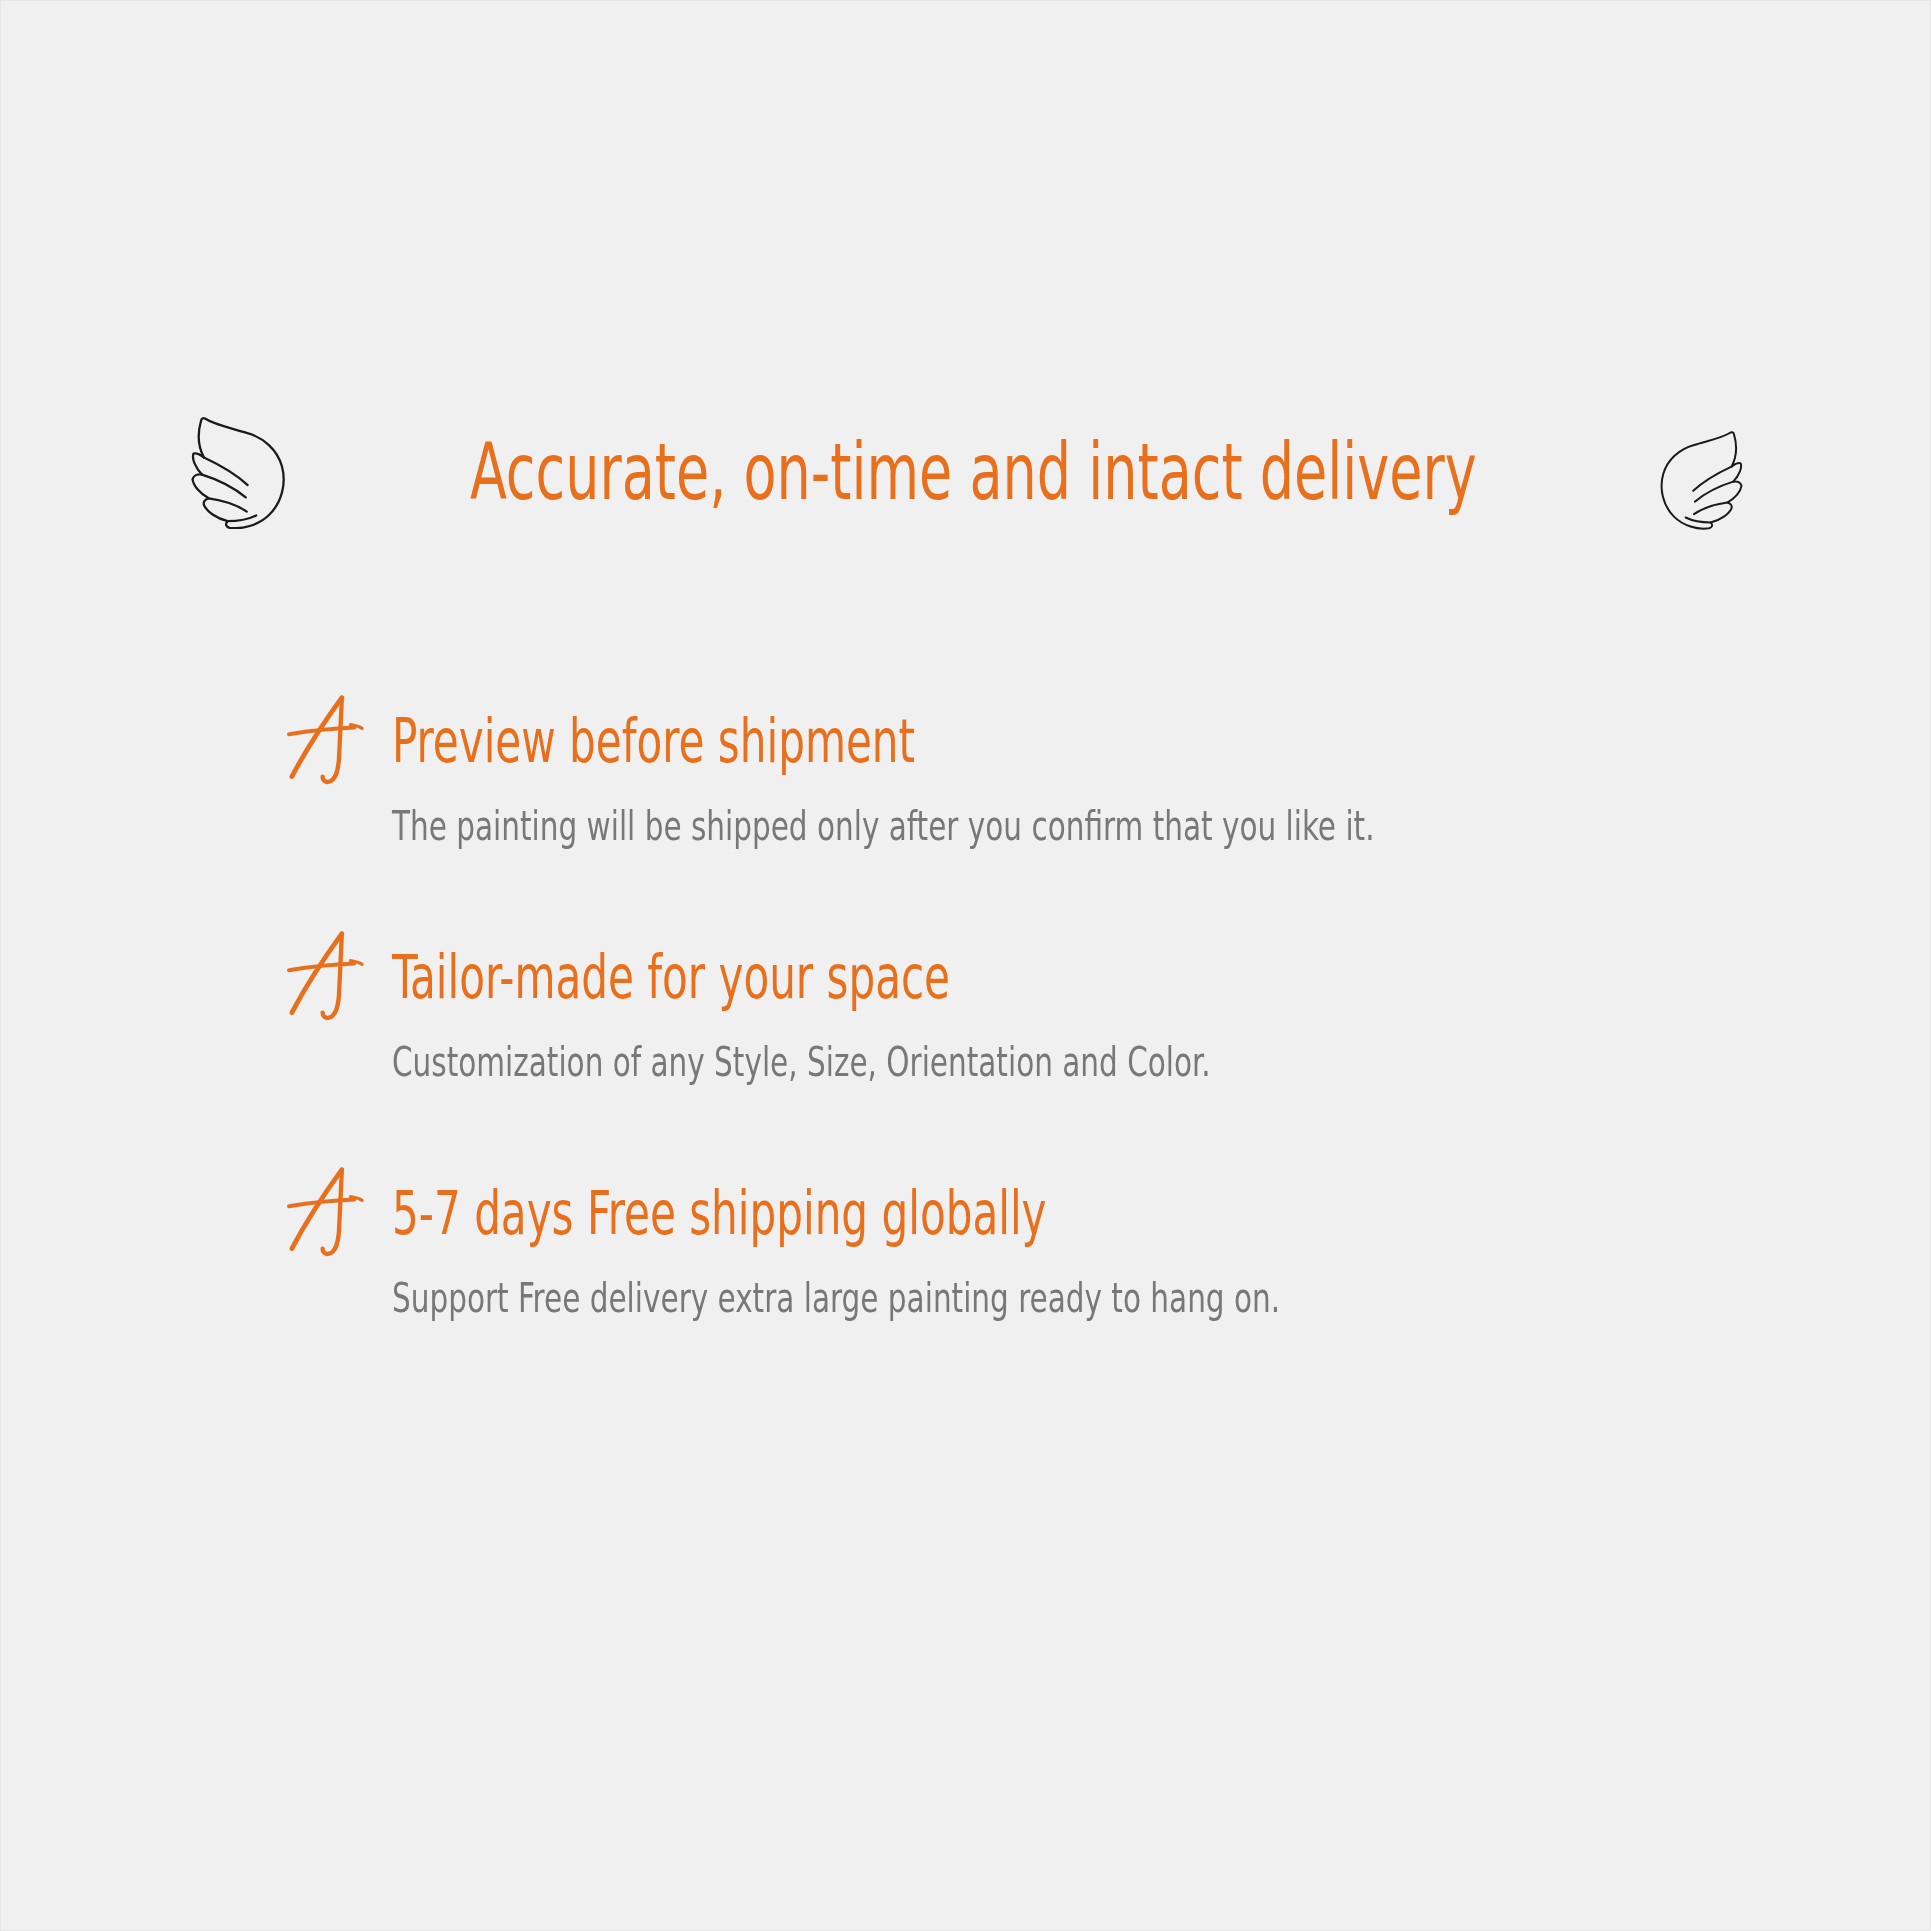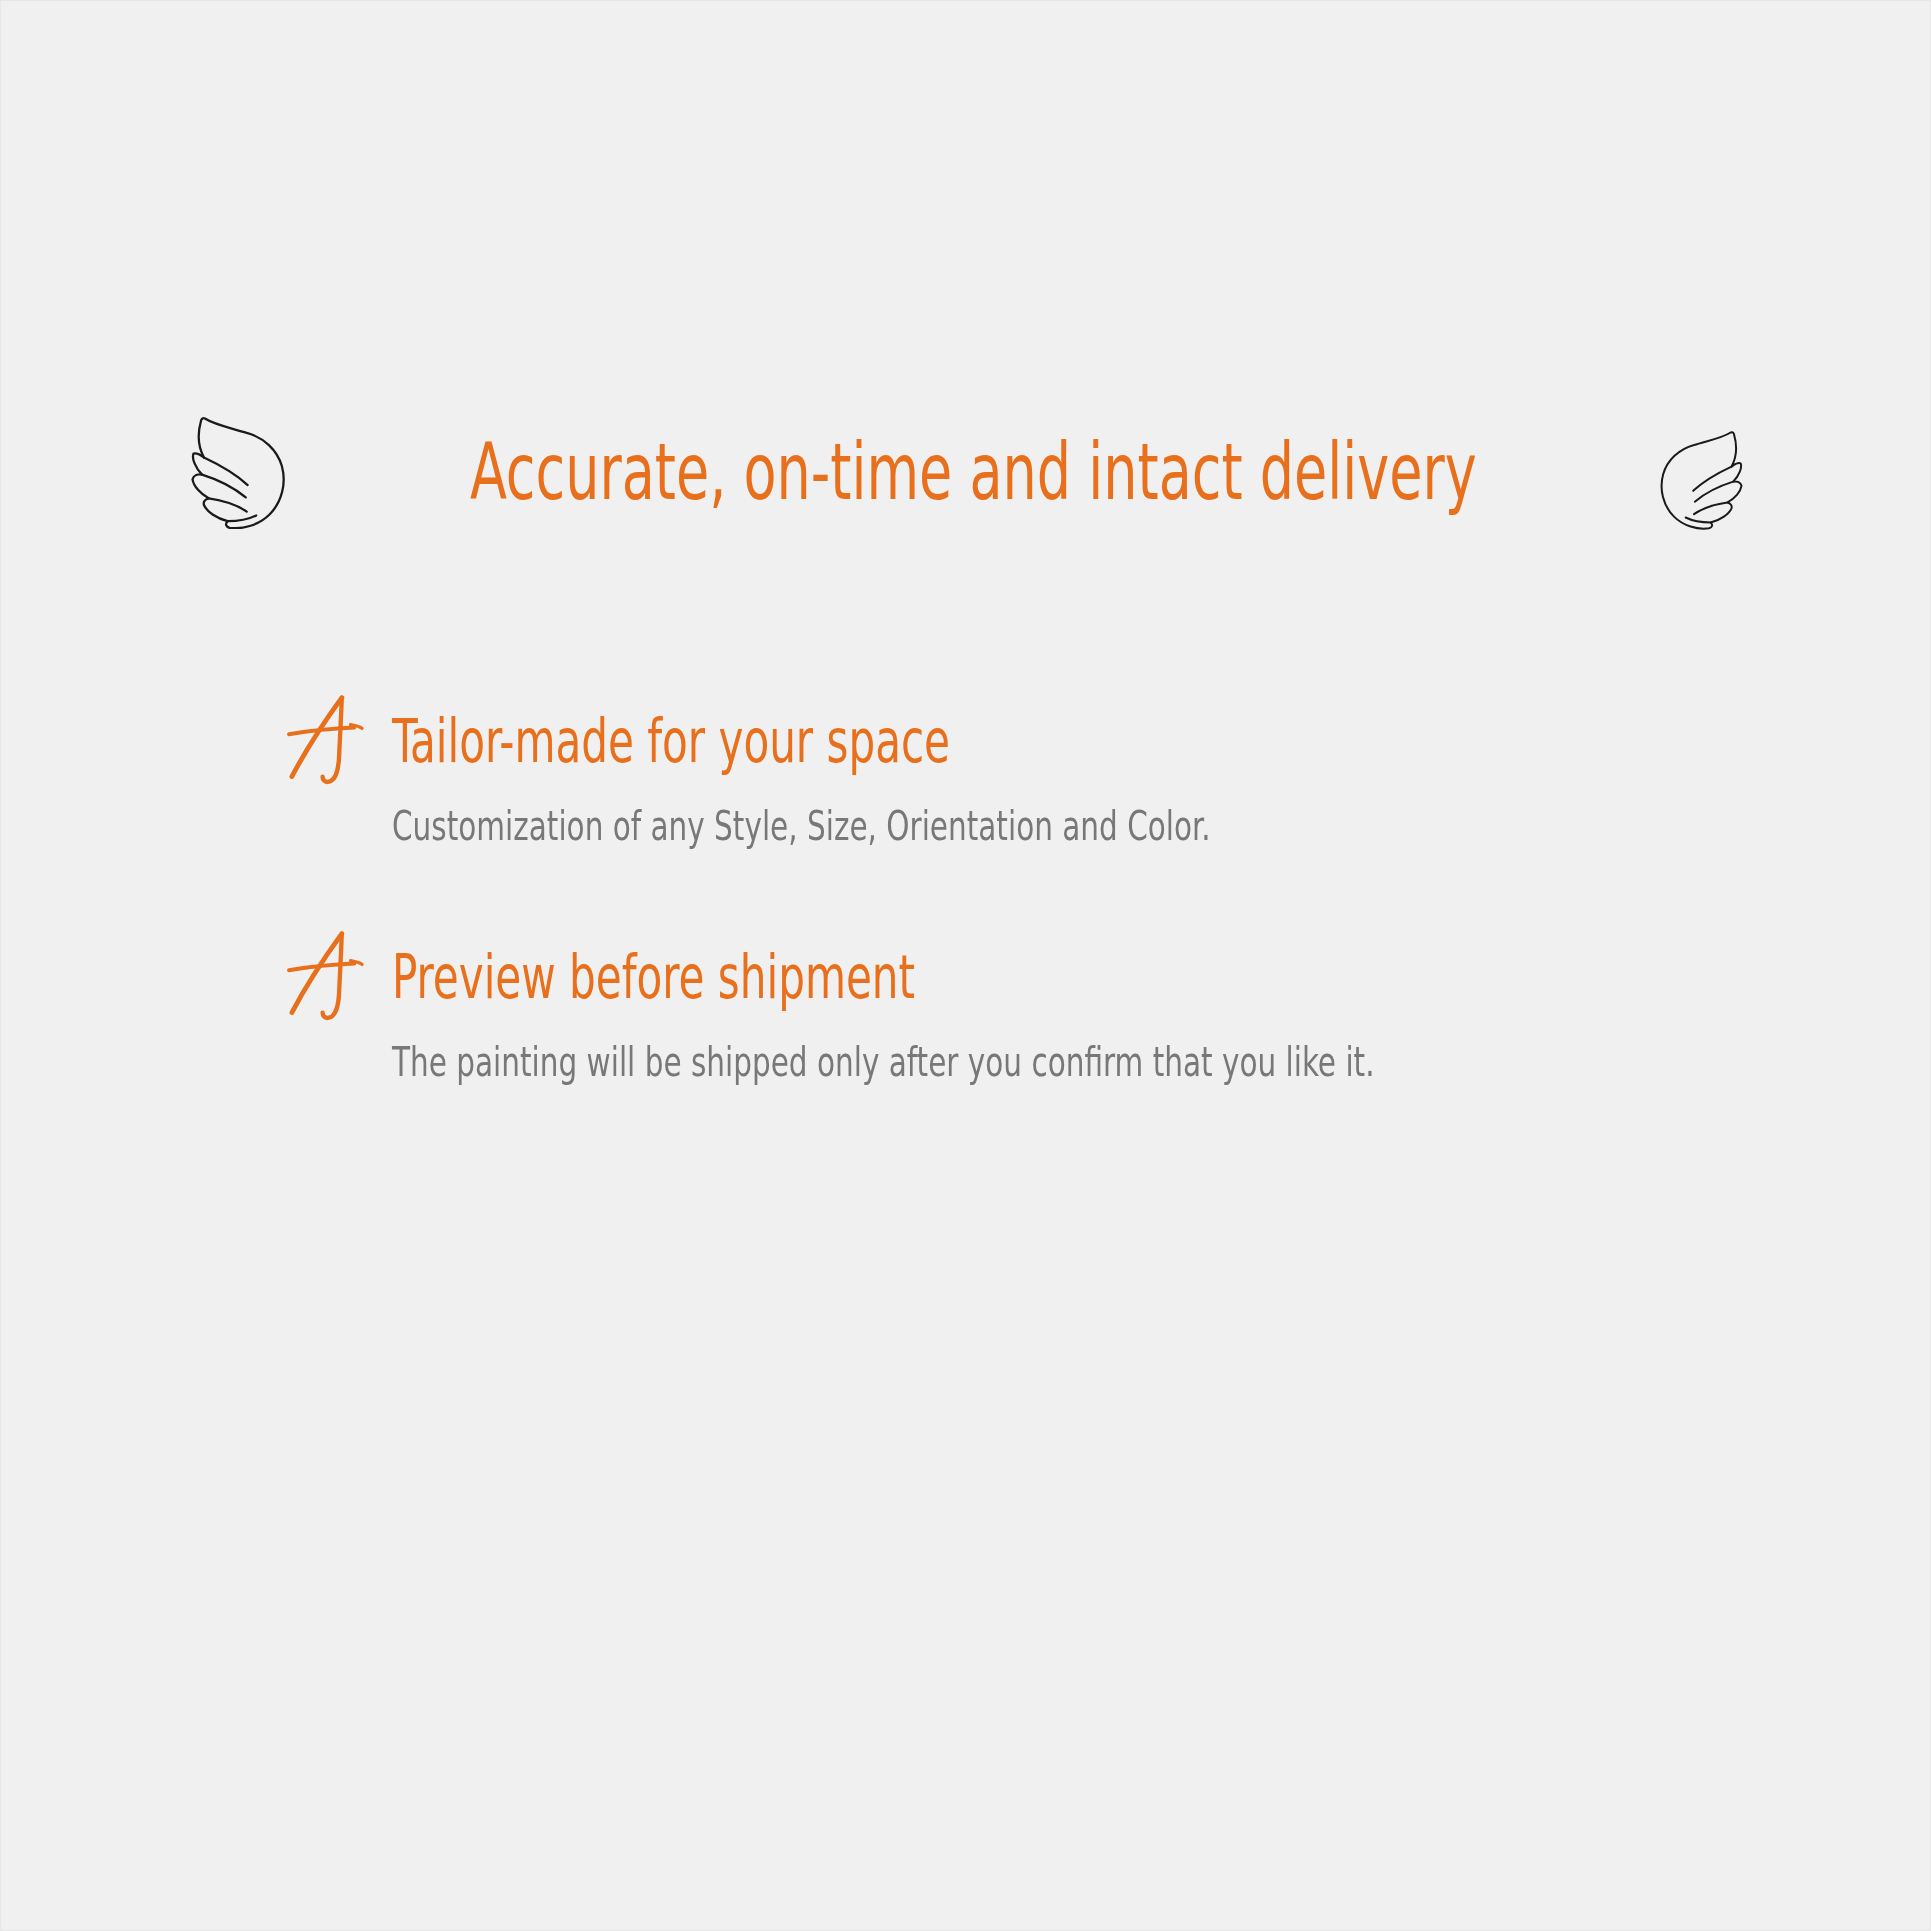--- a/index.html
+++ b/index.html
@@ -174,39 +174,55 @@
         <svg viewBox="0 0 92 104" xmlns="http://www.w3.org/2000/svg">
           <g fill="none" stroke="#e8701c" stroke-linecap="round" stroke-linejoin="round">
             <path d="M63 8 C47 30 28 58 11 90" stroke-width="5"></path>
             <path d="M63 8 C62 30 61 54 60 72 C59 84 57 92 51 95 C46 97 43 94 43 90" stroke-width="4.5"></path>
             <path d="M8 46 C26 43 52 40 76 39" stroke-width="4"></path>
             <path d="M72 36 C78 37 82 38 84 40" stroke-width="3.4"></path>
           </g>
         </svg>
       </span>
       <div class="feature-body">
-        <div class="feature-heading">Tailor-made for your space</div>
-        <div class="feature-desc">Customization of any Style, Size, Orientation and Color.</div>
+        <div class="feature-heading">Preview before shipment</div>
+        <div class="feature-desc">The painting will be shipped only after you confirm that you like it.</div>
       </div>
     </div>
 
     <div class="feature">
       <span class="feature-icon">
         <svg viewBox="0 0 92 104" xmlns="http://www.w3.org/2000/svg">
           <g fill="none" stroke="#e8701c" stroke-linecap="round" stroke-linejoin="round">
             <path d="M63 8 C47 30 28 58 11 90" stroke-width="5"></path>
             <path d="M63 8 C62 30 61 54 60 72 C59 84 57 92 51 95 C46 97 43 94 43 90" stroke-width="4.5"></path>
             <path d="M8 46 C26 43 52 40 76 39" stroke-width="4"></path>
             <path d="M72 36 C78 37 82 38 84 40" stroke-width="3.4"></path>
           </g>
         </svg>
       </span>
       <div class="feature-body">
-        <div class="feature-heading">Preview before shipment</div>
-        <div class="feature-desc">The painting will be shipped only after you confirm that you like it.</div>
+        <div class="feature-heading">Tailor-made for your space</div>
+        <div class="feature-desc">Customization of any Style, Size, Orientation and Color.</div>
       </div>
     </div>
 
+    <div class="feature">
+      <span class="feature-icon">
+        <svg viewBox="0 0 92 104" xmlns="http://www.w3.org/2000/svg">
+          <g fill="none" stroke="#e8701c" stroke-linecap="round" stroke-linejoin="round">
+            <path d="M63 8 C47 30 28 58 11 90" stroke-width="5"></path>
+            <path d="M63 8 C62 30 61 54 60 72 C59 84 57 92 51 95 C46 97 43 94 43 90" stroke-width="4.5"></path>
+            <path d="M8 46 C26 43 52 40 76 39" stroke-width="4"></path>
+            <path d="M72 36 C78 37 82 38 84 40" stroke-width="3.4"></path>
+          </g>
+        </svg>
+      </span>
+      <div class="feature-body">
+        <div class="feature-heading">5-7 days Free shipping globally</div>
+        <div class="feature-desc">Support Free delivery extra large painting ready to hang on.</div>
+      </div>
+    </div>
 
 
   </div>
 </div>
 
 
 </body></html>

